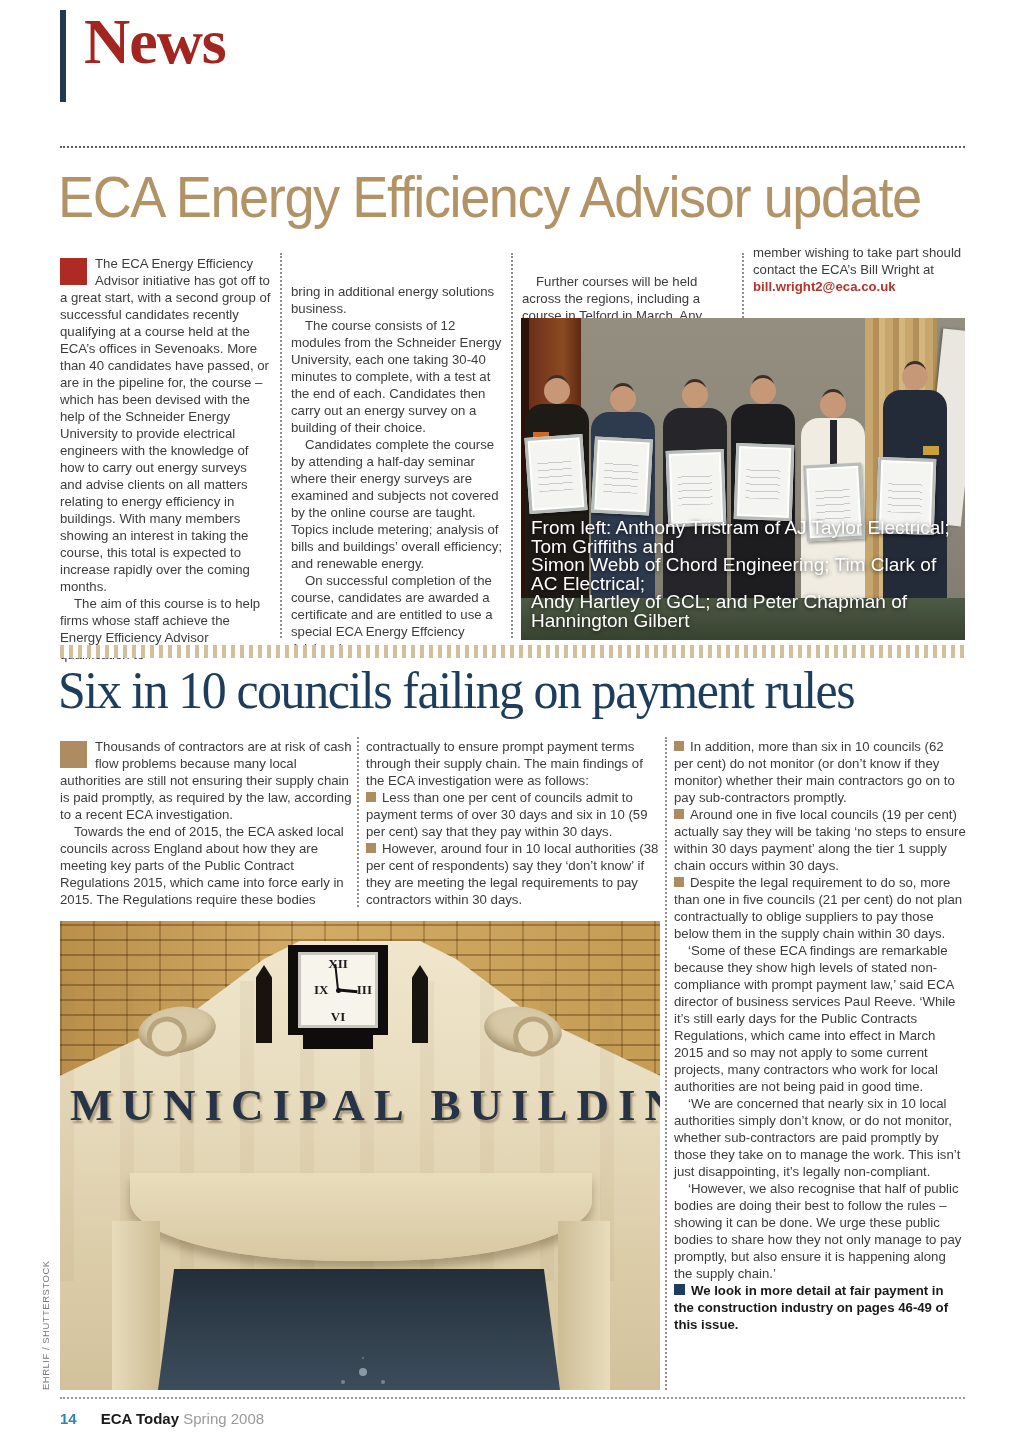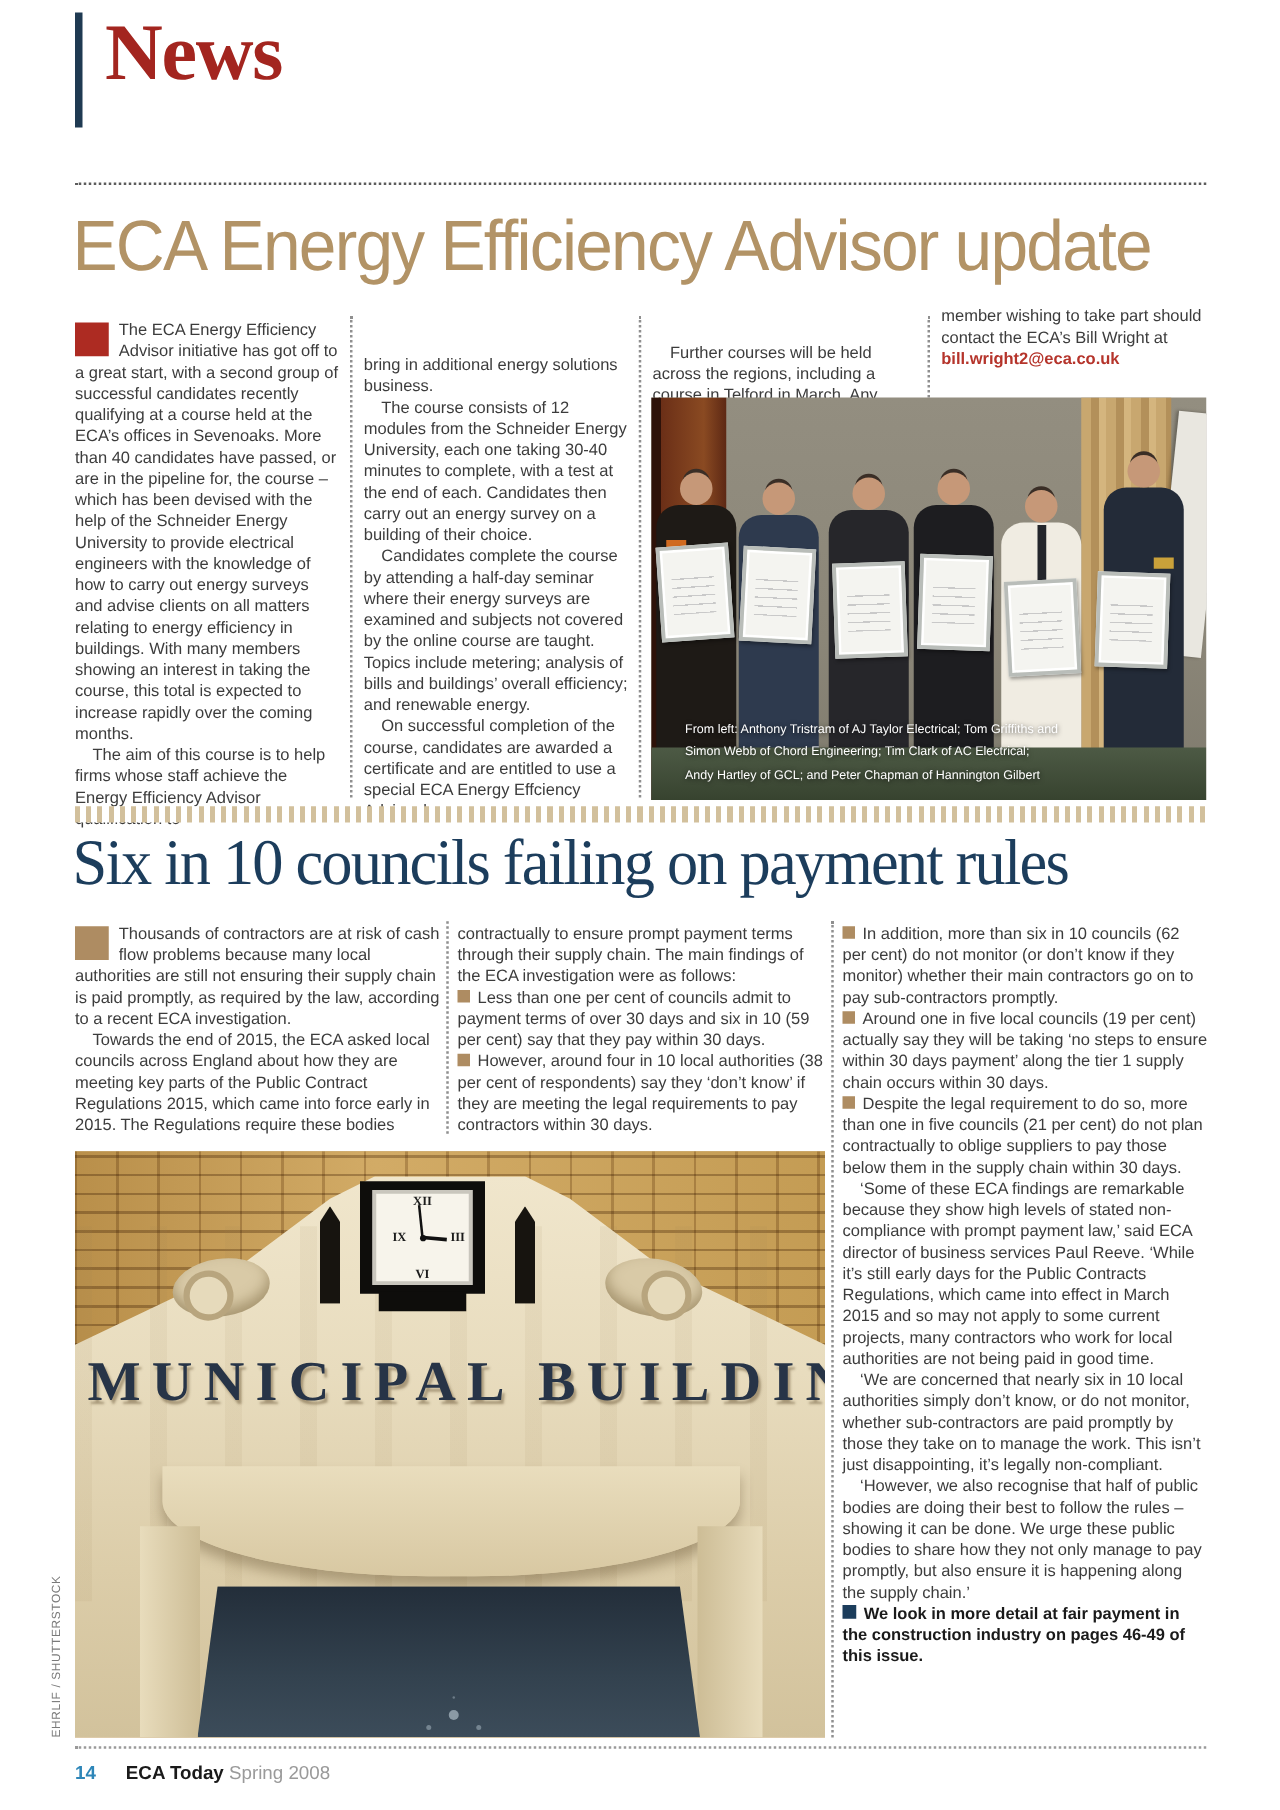--- a/index.html
+++ b/index.html
@@ -51,21 +51,21 @@
   .p1-floor{position:absolute;left:0;bottom:0;width:100%;height:42px;
         background:linear-gradient(180deg,#4d5a45,#37432f);}
   .person{position:absolute;bottom:36px;width:64px;border-radius:18px 18px 0 0;}
   .head{position:absolute;top:-26px;left:19px;width:26px;height:26px;border-radius:50%;background:#c69878;}
   .hair{position:absolute;top:-29px;left:21px;width:22px;height:11px;border-radius:11px 11px 0 0;background:#3a2e26;}
   .cert{position:absolute;width:52px;height:70px;background:#f4f4f0;border:3px solid #b9bdb9;
         box-shadow:inset 0 0 0 2px #ffffff,1px 2px 3px rgba(0,0,0,.35);}
   .cert i{position:absolute;left:8px;top:18px;width:34px;height:34px;display:block;
         background:repeating-linear-gradient(0deg,#c9c9c9 0 1px,transparent 1px 7px);}
   .badge{position:absolute;width:16px;height:9px;background:#c9a13a;}
-  .p1-caption{position:absolute;left:27px;bottom:10px;color:#ffffff;font-size:10px;line-height:18.5px;
+  .p1-caption{position:absolute;left:10px;bottom:10px;color:#ffffff;font-size:19px;line-height:18.5px;
         text-shadow:0 1px 4px rgba(0,0,0,.7);}
 
   
   .photo2{position:absolute;left:60px;top:921px;width:600px;height:469px;overflow:hidden;background:#c09a58;}
   .p2-brick{position:absolute;left:0;top:0;width:100%;height:170px;
         background:linear-gradient(90deg,#b98f4a,#d2ab66 40%,#c49c54),
         repeating-linear-gradient(0deg,rgba(90,60,20,.35) 0 2px,rgba(0,0,0,0) 2px 15px),
         repeating-linear-gradient(90deg,rgba(120,85,35,.3) 0 2px,rgba(0,0,0,0) 2px 33px);
         background-blend-mode:multiply;}
   .p2-stone{position:absolute;left:0;top:20px;width:100%;height:449px;
@@ -76,21 +76,21 @@
   .scroll{position:absolute;width:78px;height:46px;background:#d9caa7;border-radius:50%;
         box-shadow:inset 0 -6px 10px rgba(120,100,60,.5);}
   .scroll i{position:absolute;left:8px;top:8px;width:30px;height:30px;border-radius:50%;
         border:5px solid #b8a57e;display:block;background:#e6dabb;}
   .pilaster{position:absolute;width:16px;height:78px;background:#17140f;
         clip-path:polygon(50% 0,100% 16%,100% 100%,0 100%,0 16%);}
   .clock-board{position:absolute;left:228px;top:24px;width:100px;height:90px;background:#0e0d0b;}
   .clock-tab{position:absolute;left:243px;top:112px;width:70px;height:16px;background:#0e0d0b;}
   .clock-face{position:absolute;left:238px;top:31px;width:80px;height:76px;background:#f7f4eb;
         border:3px solid #c9c6bd;box-sizing:border-box;}
-  .num{position:absolute;font-family:"Liberation Serif",serif;font-size:10px;color:#1c1c1c;font-weight:bold;}
+  .num{position:absolute;font-family:"Liberation Serif",serif;font-size:13px;color:#1c1c1c;font-weight:bold;}
   .n12{top:1px;left:50%;transform:translateX(-50%);}
   .n3{right:3px;top:50%;transform:translateY(-50%);}
   .n6{bottom:0;left:50%;transform:translateX(-50%);}
   .n9{left:13px;top:50%;transform:translateY(-50%);}
   .hand{position:absolute;left:50%;top:50%;transform-origin:50% 100%;background:#111;}
   .hand.min{width:2px;height:26px;margin-left:-1px;margin-top:-26px;transform:rotate(-6deg);}
   .hand.hr{width:3px;height:19px;margin-left:-1.5px;margin-top:-19px;transform:rotate(95deg);}
   .hub{position:absolute;left:50%;top:50%;width:5px;height:5px;margin:-2.5px 0 0 -2.5px;border-radius:50%;background:#111;}
   .sign{position:absolute;left:10px;top:158px;width:600px;font-family:"Liberation Serif",serif;
         font-weight:bold;font-size:45px;letter-spacing:9px;color:#273447;white-space:nowrap;overflow:hidden;

